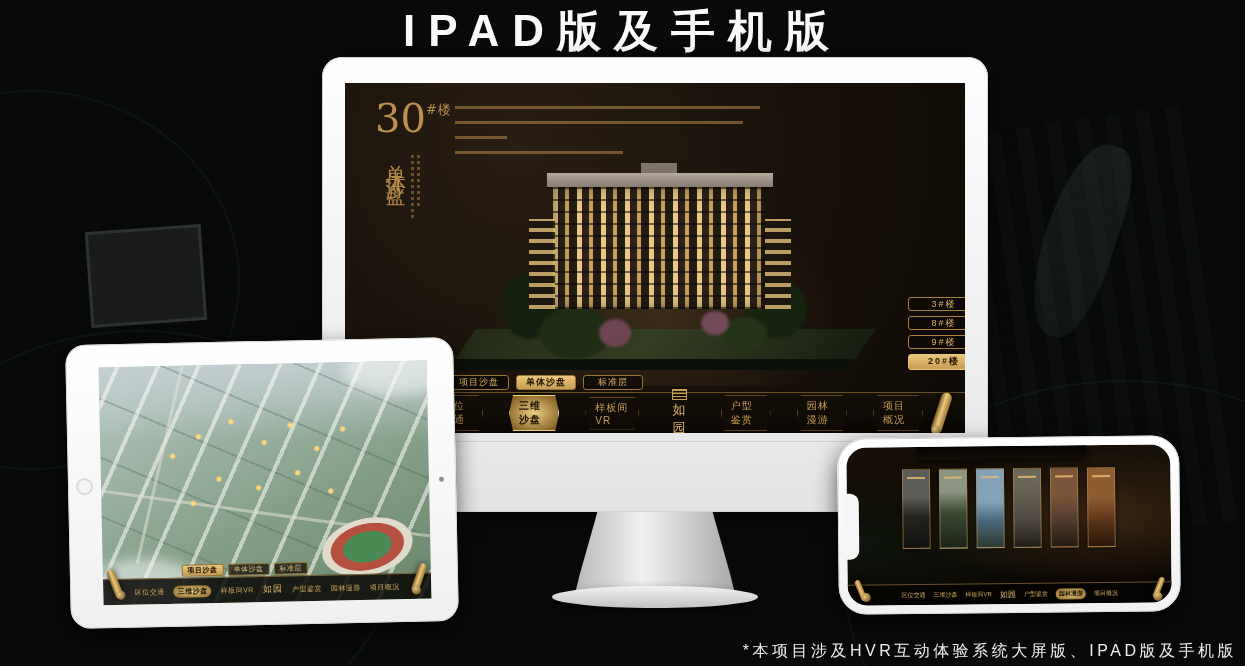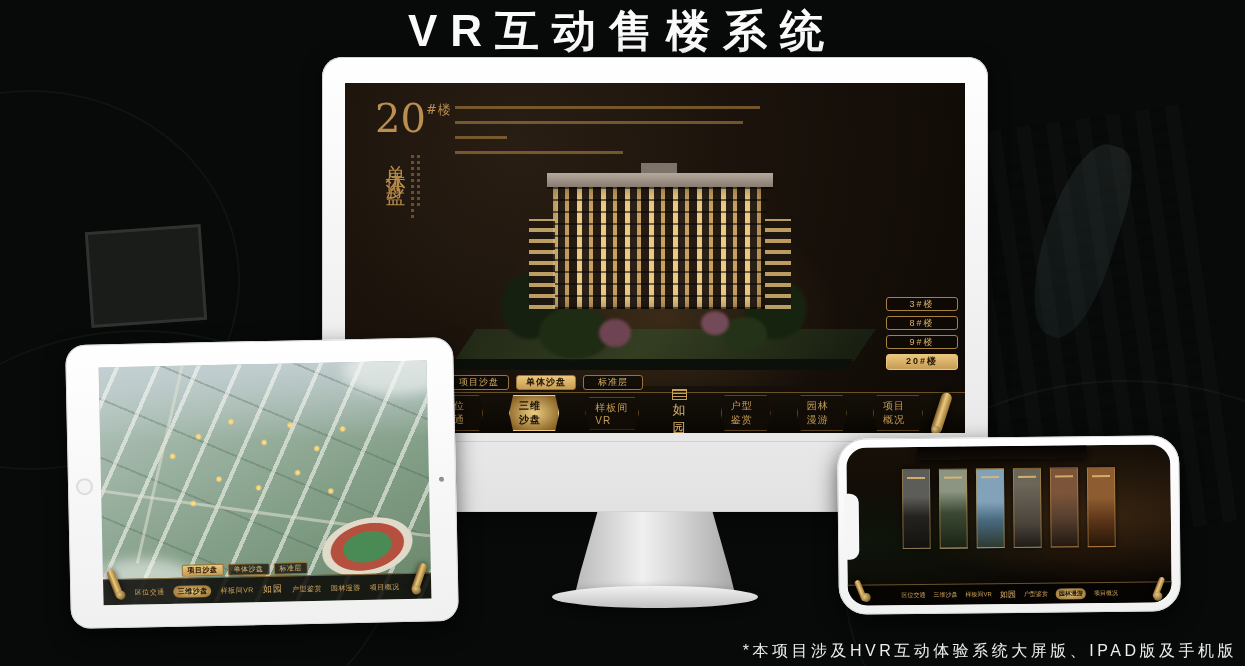--- a/index.html
+++ b/index.html
@@ -100,21 +100,21 @@
   .bld-body { position:absolute; left:58px; top:26px; width:214px; height:122px;
     background:
       repeating-linear-gradient(0deg, rgba(8,6,4,0.55) 0 2px, transparent 2px 12px),
       repeating-linear-gradient(90deg, #ecca80 0 5px, #2b2118 5px 12px, #c9a05e 12px 16px, #241b12 16px 24px);
     box-shadow:inset 0 0 18px rgba(0,0,0,0.5); }
   .bld-wing { position:absolute; top:58px; width:26px; height:90px;
     background:repeating-linear-gradient(0deg,#d9b470 0 4px,#1d1610 4px 11px); opacity:0.85; }
   .bld-wing.left { left:34px; } .bld-wing.right { right:34px; }
 
   
-  .floor-btns { position:absolute; left:541px; top:214px; width:72px; }
+  .floor-btns { position:absolute; left:563px; top:214px; width:72px; }
   .floor-btn { width:72px; height:14px; margin-bottom:5px; border:1px solid #a8813f; border-radius:3px;
     color:#d9b269; font-size:9px; line-height:12px; text-align:center; letter-spacing:2px;
     background:rgba(10,7,4,0.45); }
   .floor-btn.active { height:16px; background:linear-gradient(#e9c67c,#c79c54); color:#241703;
     font-weight:bold; border-color:#e9c67c; }
 
   
   .ms-tabs { position:absolute; left:104px; top:292px; display:flex; gap:7px; }
   .ms-tab { width:60px; height:15px; border:1px solid #9a7435; border-radius:3px;
     font-size:9px; line-height:13px; text-align:center; letter-spacing:1px;
@@ -229,27 +229,27 @@
 
 <div class="bg-decor">
   <div class="bg-curve c1"></div>
   <div class="bg-curve c2"></div>
   <div class="bg-curve c3"></div>
   <div class="bg-plaque"></div>
   <div class="bg-blds"></div>
   <div class="bg-river"></div>
 </div>
 
-<div class="page-title">VR互动售楼系统</div>
+<div class="page-title">IPAD版及手机版</div>
 
 <div class="monitor-body">
   <div class="monitor-screen">
 
     <div class="ms-title-num">
-      <span>20</span><span class="ms-title-suffix">#楼</span>
+      <span>30</span><span class="ms-title-suffix">#楼</span>
     </div>
     <div class="ms-title-vert">单体沙盘</div>
     <div class="ms-title-cap"></div>
     <div class="ms-title-cap c2"></div>
 
     <div class="desc-line" style="left:110px; top:23px;  width:305px;"></div>
     <div class="desc-line" style="left:110px; top:38px;  width:288px;"></div>
     <div class="desc-line" style="left:110px; top:53px;  width:52px;"></div>
     <div class="desc-line" style="left:110px; top:68px;  width:168px;"></div>
 

